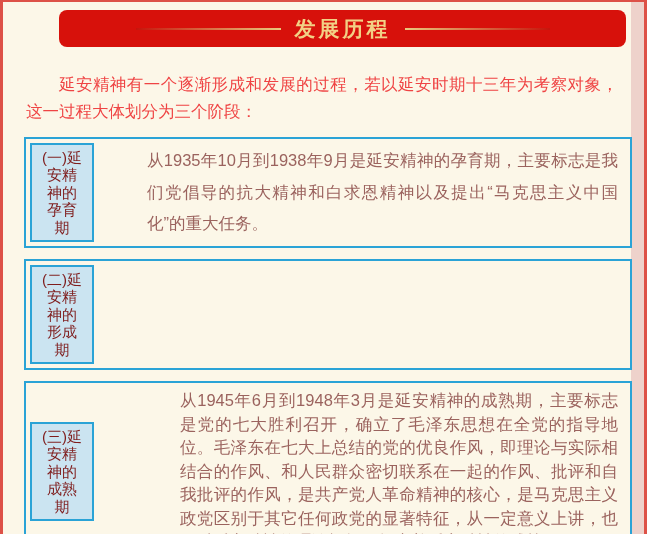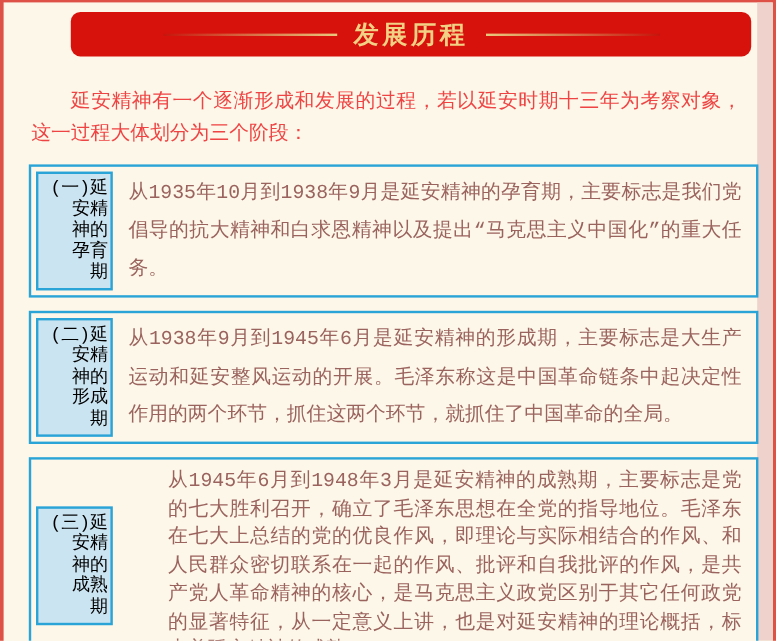--- a/index.html
+++ b/index.html
@@ -12,21 +12,20 @@
   }
   .page {
     box-sizing: border-box;
     width: 647px; height: 534px;
     border-left: 3px solid #dd5147;
     border-right: 3px solid #dd5147;
     border-top: 2px solid #dd5147;
     position: relative;
     overflow: hidden;
     background: #fcf7e8;
-    font-family: Liberation Mono, monospace;
   }
   .scrollbar {
     position: absolute;
     top: 0; right: 0;
     width: 13px; height: 100%;
     background: #eed2cb;
   }
   .content {
     position: relative;
     height: 100%;
@@ -69,35 +68,36 @@
     padding: 4px;
     display: flex;
     align-items: center;
     background: transparent;
   }
   .card-label {
     box-sizing: border-box;
     flex: 0 0 64px;
     border: 2px solid #2aa3d6;
     background: #cbe4f1;
-    color: #000000;
+    color: #7f1d1d;
     font-size: 15px;
     line-height: 1.16;
-    text-align: right;
+    text-align: center;
     padding: 4px 2px;
     white-space: pre-line;
     align-self: center;
   }
   .card-body {
     flex: 1;
     padding: 2px 8px 2px 13px;
     font-size: 16.5px;
     line-height: 1.9;
     color: #9b635e;
     text-align: justify;
+    margin-left: 40px;
   }
   .card-mature .card-body { line-height: 1.43; padding-left: 46px; }
 </style>
 </head>
 <body>
 
 <div class="page">
   <div class="scrollbar"></div>
   <div class="content">
 
@@ -117,21 +117,20 @@
 期</div>
       <div class="card-body">从1935年10月到1938年9月是延安精神的孕育期，主要标志是我们党倡导的抗大精神和白求恩精神以及提出“马克思主义中国化”的重大任务。</div>
     </section>
 
     <section class="card">
       <div class="card-label">(二)延
 安精
 神的
 形成
 期</div>
-      <div class="card-body">从1938年9月到1945年6月是延安精神的形成期，主要标志是大生产运动和延安整风运动的开展。毛泽东称这是中国革命链条中起决定性作用的两个环节，抓住这两个环节，就抓住了中国革命的全局。</div>
     </section>
 
     <section class="card card-mature">
       <div class="card-label">(三)延
 安精
 神的
 成熟
 期</div>
       <div class="card-body">从1945年6月到1948年3月是延安精神的成熟期，主要标志是党的七大胜利召开，确立了毛泽东思想在全党的指导地位。毛泽东在七大上总结的党的优良作风，即理论与实际相结合的作风、和人民群众密切联系在一起的作风、批评和自我批评的作风，是共产党人革命精神的核心，是马克思主义政党区别于其它任何政党的显著特征，从一定意义上讲，也是对延安精神的理论概括，标志着延安精神的成熟。</div>
     </section>

